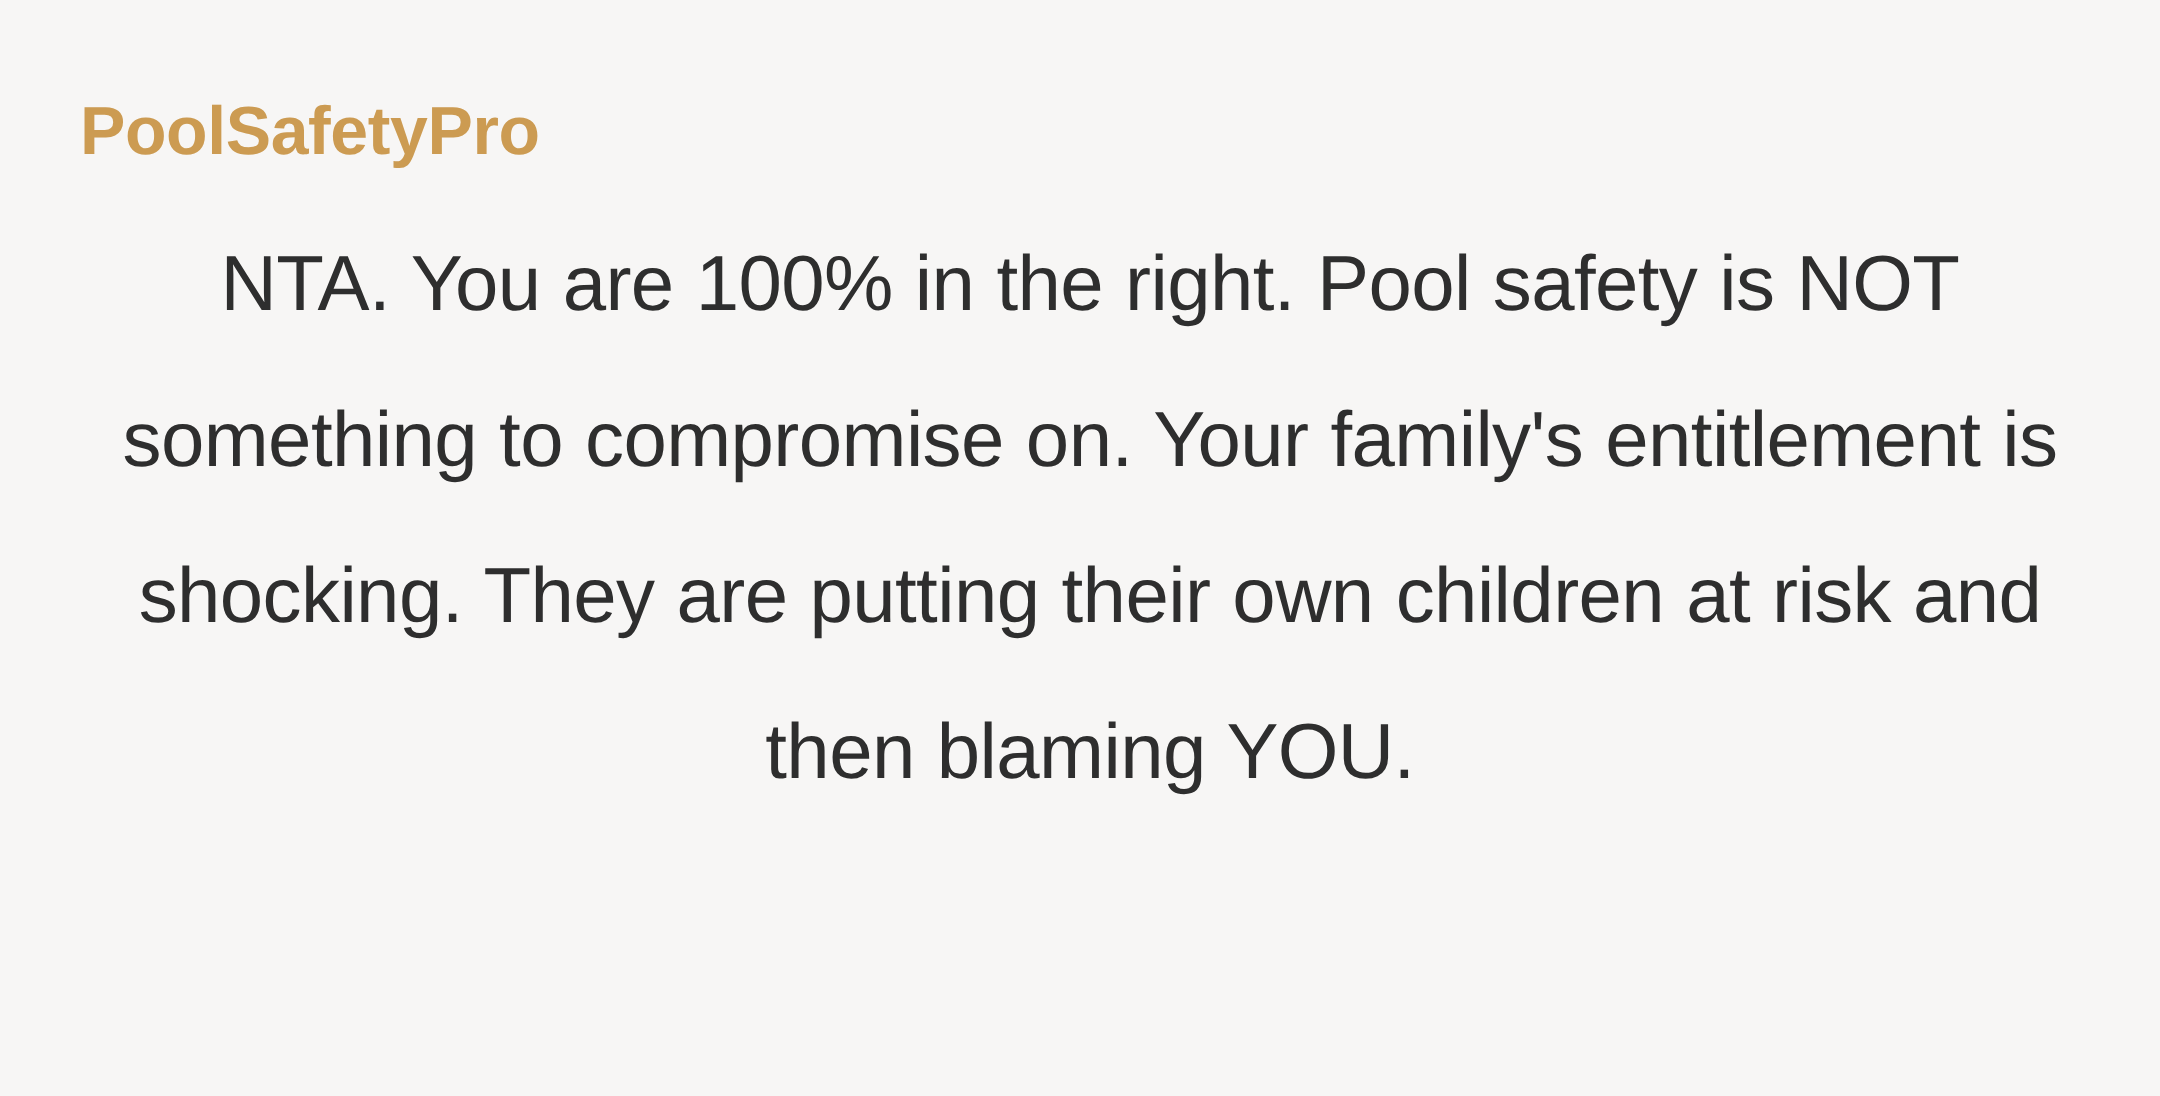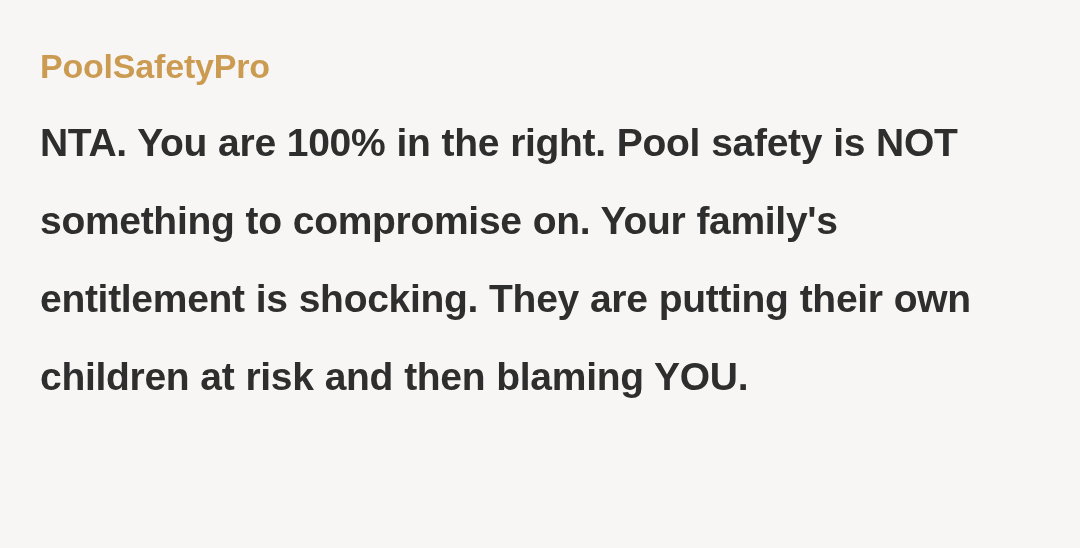--- a/index.html
+++ b/index.html
@@ -28,27 +28,28 @@
     font-weight: bold;
     line-height: 52px;
     color: #cc9b52;
     letter-spacing: -0.2px;
     margin: 0 0 12px 0;
     white-space: nowrap;
   }
 
   .comment-body {
     font-size: 39px;
-    font-weight: bold;
+    font-weight: normal;
     line-height: 78px;
     color: #2e2e2e;
     letter-spacing: -0.3px;
     margin: 0;
     max-width: 1010px;
     word-spacing: 0.5px;
+    text-align: center;
   }
 </style>
 </head>
 <body>
 
 <div class="comment-card">
   <div class="comment-author">PoolSafetyPro</div>
   <div class="comment-body">NTA. You are 100% in the right. Pool safety is NOT something to compromise on. Your family's entitlement is shocking. They are putting their own children at risk and then blaming YOU.</div>
 </div>
 

